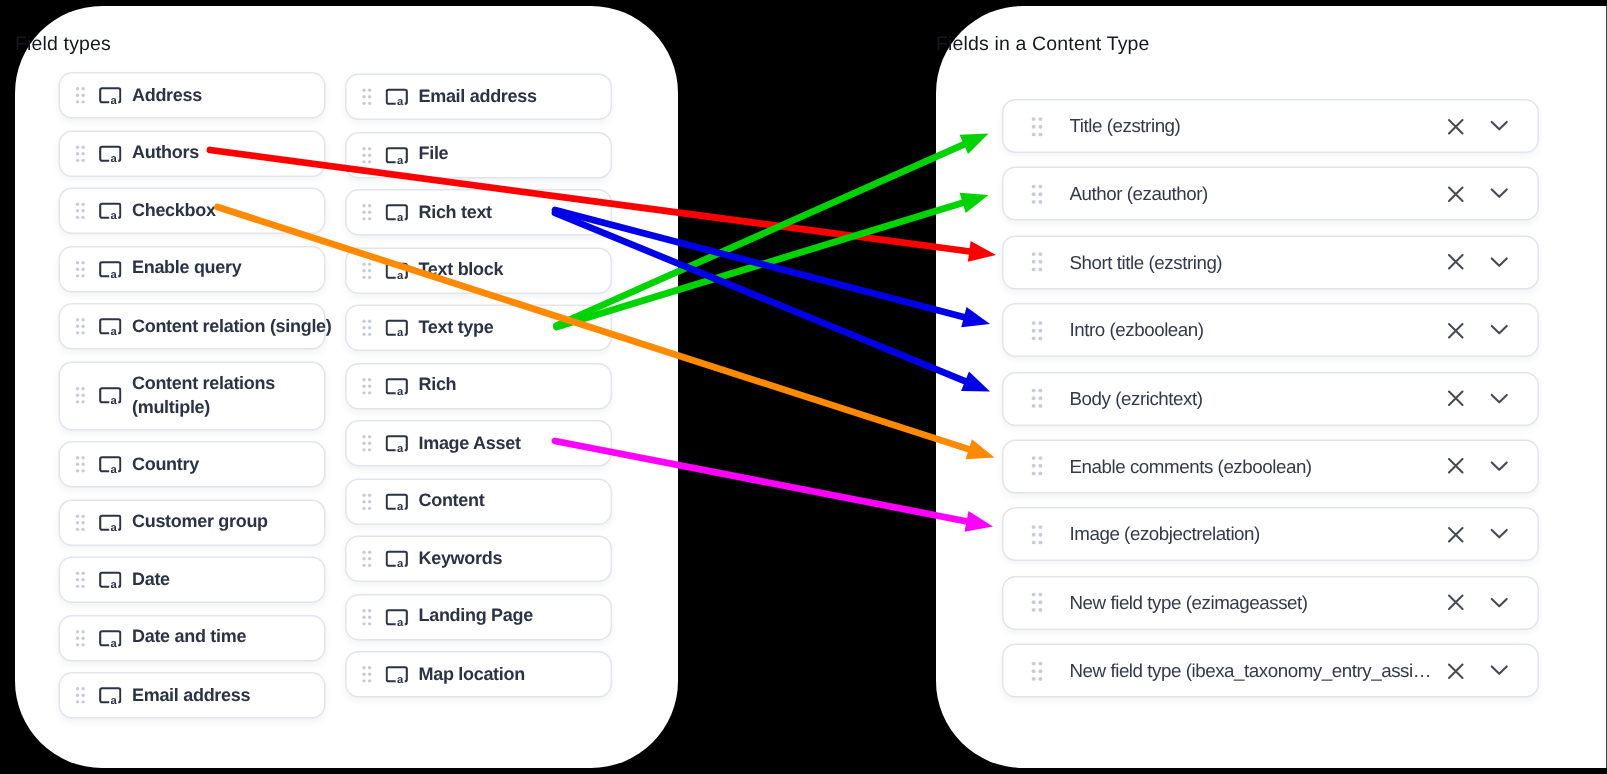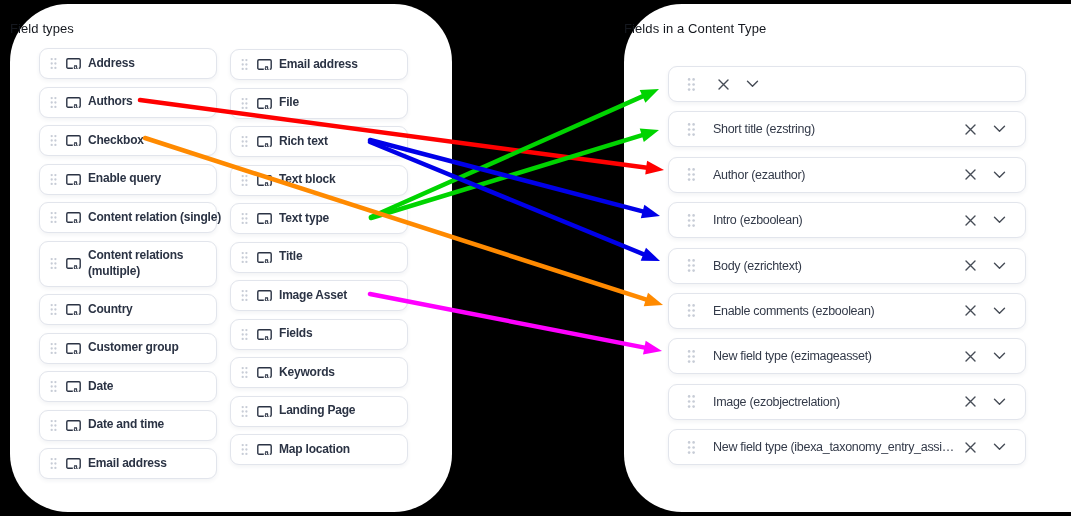--- a/index.html
+++ b/index.html
@@ -454,21 +454,21 @@
         </g>
             </svg>
       </span>
       <span class="ft-icon">
         <svg width="15" height="13" viewBox="0 0 15 13">
           <rect x="0.8" y="1.8" width="13.4" height="9.4" rx="1.2" fill="none" stroke="#2b3344" stroke-width="1.4"></rect>
           <rect x="6.8" y="6.6" width="6" height="6.4" fill="#ffffff"></rect>
           <text x="9.7" y="12" font-size="7.5" font-weight="700" fill="#2b3344" text-anchor="middle" font-family="Liberation Sans, sans-serif">a</text>
         </svg>
       </span>
-      <span class="chip-label">Title</span>
+      <span class="chip-label">Rich</span>
     </div>
 
     <div class="chip">
       <span class="handle">
         <svg width="7" height="13" viewBox="0 0 7 13">
               <g fill="#c7ccd6">
           <circle cx="1.7" cy="2.1" r="1.15"></circle>
                 <circle cx="5.4" cy="2.1" r="1.15"></circle>
           <circle cx="1.7" cy="6.5" r="1.15"></circle>
                 <circle cx="5.4" cy="6.5" r="1.15"></circle>
@@ -500,21 +500,21 @@
         </g>
             </svg>
       </span>
       <span class="ft-icon">
         <svg width="15" height="13" viewBox="0 0 15 13">
           <rect x="0.8" y="1.8" width="13.4" height="9.4" rx="1.2" fill="none" stroke="#2b3344" stroke-width="1.4"></rect>
           <rect x="6.8" y="6.6" width="6" height="6.4" fill="#ffffff"></rect>
           <text x="9.7" y="12" font-size="7.5" font-weight="700" fill="#2b3344" text-anchor="middle" font-family="Liberation Sans, sans-serif">a</text>
         </svg>
       </span>
-      <span class="chip-label">Fields</span>
+      <span class="chip-label">Content</span>
     </div>
 
     <div class="chip">
       <span class="handle">
         <svg width="7" height="13" viewBox="0 0 7 13">
               <g fill="#c7ccd6">
           <circle cx="1.7" cy="2.1" r="1.15"></circle>
                 <circle cx="5.4" cy="2.1" r="1.15"></circle>
           <circle cx="1.7" cy="6.5" r="1.15"></circle>
                 <circle cx="5.4" cy="6.5" r="1.15"></circle>
@@ -590,20 +590,21 @@
               <g fill="#c7ccd6">
           <circle cx="2.1" cy="2.4" r="1.3"></circle>
                 <circle cx="6.6" cy="2.4" r="1.3"></circle>
           <circle cx="2.1" cy="7.5" r="1.3"></circle>
                 <circle cx="6.6" cy="7.5" r="1.3"></circle>
           <circle cx="2.1" cy="12.6" r="1.3"></circle>
                 <circle cx="6.6" cy="12.6" r="1.3"></circle>
         </g>
             </svg>
       </span>
+      <span class="row-label">Title (ezstring)</span>
       <span class="icon-btn">
         <svg width="13" height="13" viewBox="0 0 13 13">
           <path d="M2 2 L11 11 M11 2 L2 11" stroke="#464c56" stroke-width="1.4" stroke-linecap="round"></path>
         </svg>
       </span>
       <span class="icon-btn chev">
         <svg width="13" height="8" viewBox="0 0 13 8">
           <path d="M1.5 1.3 L6.5 6.2 L11.5 1.3" fill="none" stroke="#464c56" stroke-width="1.4" stroke-linecap="round" stroke-linejoin="round"></path>
         </svg>
       </span>
@@ -615,21 +616,21 @@
               <g fill="#c7ccd6">
           <circle cx="2.1" cy="2.4" r="1.3"></circle>
                 <circle cx="6.6" cy="2.4" r="1.3"></circle>
           <circle cx="2.1" cy="7.5" r="1.3"></circle>
                 <circle cx="6.6" cy="7.5" r="1.3"></circle>
           <circle cx="2.1" cy="12.6" r="1.3"></circle>
                 <circle cx="6.6" cy="12.6" r="1.3"></circle>
         </g>
             </svg>
       </span>
-      <span class="row-label">Short title (ezstring)</span>
+      <span class="row-label">Author (ezauthor)</span>
       <span class="icon-btn">
         <svg width="13" height="13" viewBox="0 0 13 13">
           <path d="M2 2 L11 11 M11 2 L2 11" stroke="#464c56" stroke-width="1.4" stroke-linecap="round"></path>
         </svg>
       </span>
       <span class="icon-btn chev">
         <svg width="13" height="8" viewBox="0 0 13 8">
           <path d="M1.5 1.3 L6.5 6.2 L11.5 1.3" fill="none" stroke="#464c56" stroke-width="1.4" stroke-linecap="round" stroke-linejoin="round"></path>
         </svg>
       </span>
@@ -641,21 +642,21 @@
               <g fill="#c7ccd6">
           <circle cx="2.1" cy="2.4" r="1.3"></circle>
                 <circle cx="6.6" cy="2.4" r="1.3"></circle>
           <circle cx="2.1" cy="7.5" r="1.3"></circle>
                 <circle cx="6.6" cy="7.5" r="1.3"></circle>
           <circle cx="2.1" cy="12.6" r="1.3"></circle>
                 <circle cx="6.6" cy="12.6" r="1.3"></circle>
         </g>
             </svg>
       </span>
-      <span class="row-label">Author (ezauthor)</span>
+      <span class="row-label">Short title (ezstring)</span>
       <span class="icon-btn">
         <svg width="13" height="13" viewBox="0 0 13 13">
           <path d="M2 2 L11 11 M11 2 L2 11" stroke="#464c56" stroke-width="1.4" stroke-linecap="round"></path>
         </svg>
       </span>
       <span class="icon-btn chev">
         <svg width="13" height="8" viewBox="0 0 13 8">
           <path d="M1.5 1.3 L6.5 6.2 L11.5 1.3" fill="none" stroke="#464c56" stroke-width="1.4" stroke-linecap="round" stroke-linejoin="round"></path>
         </svg>
       </span>
@@ -745,21 +746,21 @@
               <g fill="#c7ccd6">
           <circle cx="2.1" cy="2.4" r="1.3"></circle>
                 <circle cx="6.6" cy="2.4" r="1.3"></circle>
           <circle cx="2.1" cy="7.5" r="1.3"></circle>
                 <circle cx="6.6" cy="7.5" r="1.3"></circle>
           <circle cx="2.1" cy="12.6" r="1.3"></circle>
                 <circle cx="6.6" cy="12.6" r="1.3"></circle>
         </g>
             </svg>
       </span>
-      <span class="row-label">New field type (ezimageasset)</span>
+      <span class="row-label">Image (ezobjectrelation)</span>
       <span class="icon-btn">
         <svg width="13" height="13" viewBox="0 0 13 13">
           <path d="M2 2 L11 11 M11 2 L2 11" stroke="#464c56" stroke-width="1.4" stroke-linecap="round"></path>
         </svg>
       </span>
       <span class="icon-btn chev">
         <svg width="13" height="8" viewBox="0 0 13 8">
           <path d="M1.5 1.3 L6.5 6.2 L11.5 1.3" fill="none" stroke="#464c56" stroke-width="1.4" stroke-linecap="round" stroke-linejoin="round"></path>
         </svg>
       </span>
@@ -771,21 +772,21 @@
               <g fill="#c7ccd6">
           <circle cx="2.1" cy="2.4" r="1.3"></circle>
                 <circle cx="6.6" cy="2.4" r="1.3"></circle>
           <circle cx="2.1" cy="7.5" r="1.3"></circle>
                 <circle cx="6.6" cy="7.5" r="1.3"></circle>
           <circle cx="2.1" cy="12.6" r="1.3"></circle>
                 <circle cx="6.6" cy="12.6" r="1.3"></circle>
         </g>
             </svg>
       </span>
-      <span class="row-label">Image (ezobjectrelation)</span>
+      <span class="row-label">New field type (ezimageasset)</span>
       <span class="icon-btn">
         <svg width="13" height="13" viewBox="0 0 13 13">
           <path d="M2 2 L11 11 M11 2 L2 11" stroke="#464c56" stroke-width="1.4" stroke-linecap="round"></path>
         </svg>
       </span>
       <span class="icon-btn chev">
         <svg width="13" height="8" viewBox="0 0 13 8">
           <path d="M1.5 1.3 L6.5 6.2 L11.5 1.3" fill="none" stroke="#464c56" stroke-width="1.4" stroke-linecap="round" stroke-linejoin="round"></path>
         </svg>
       </span>

